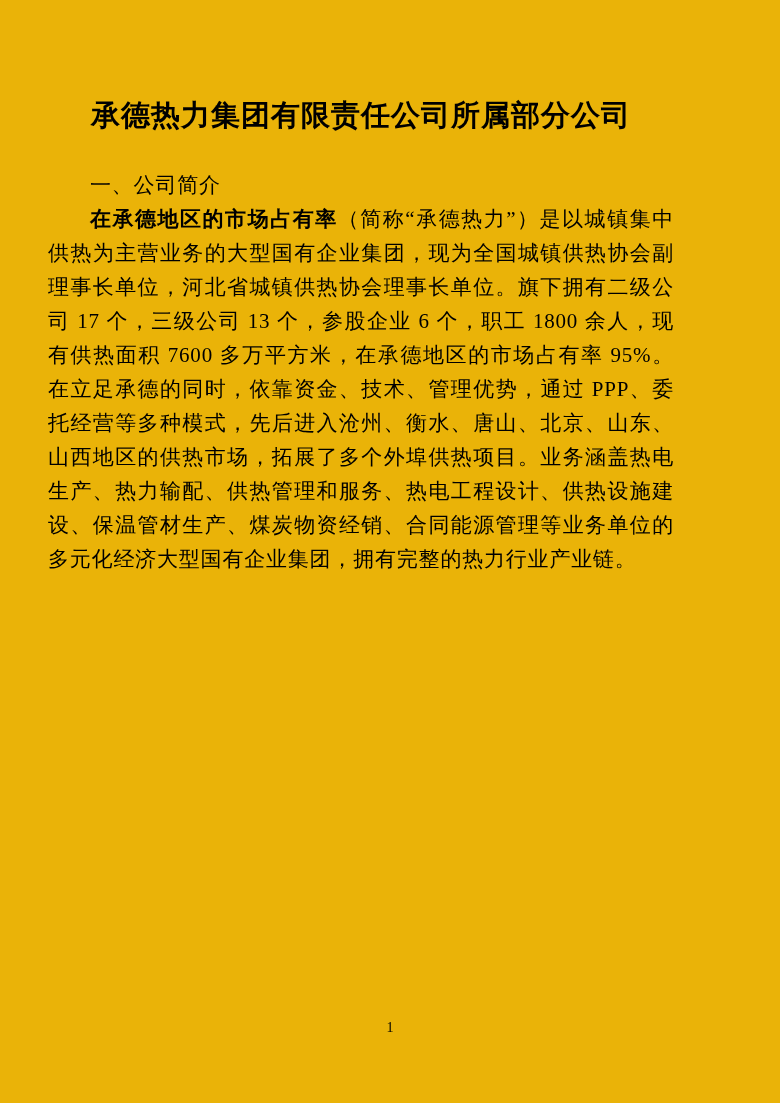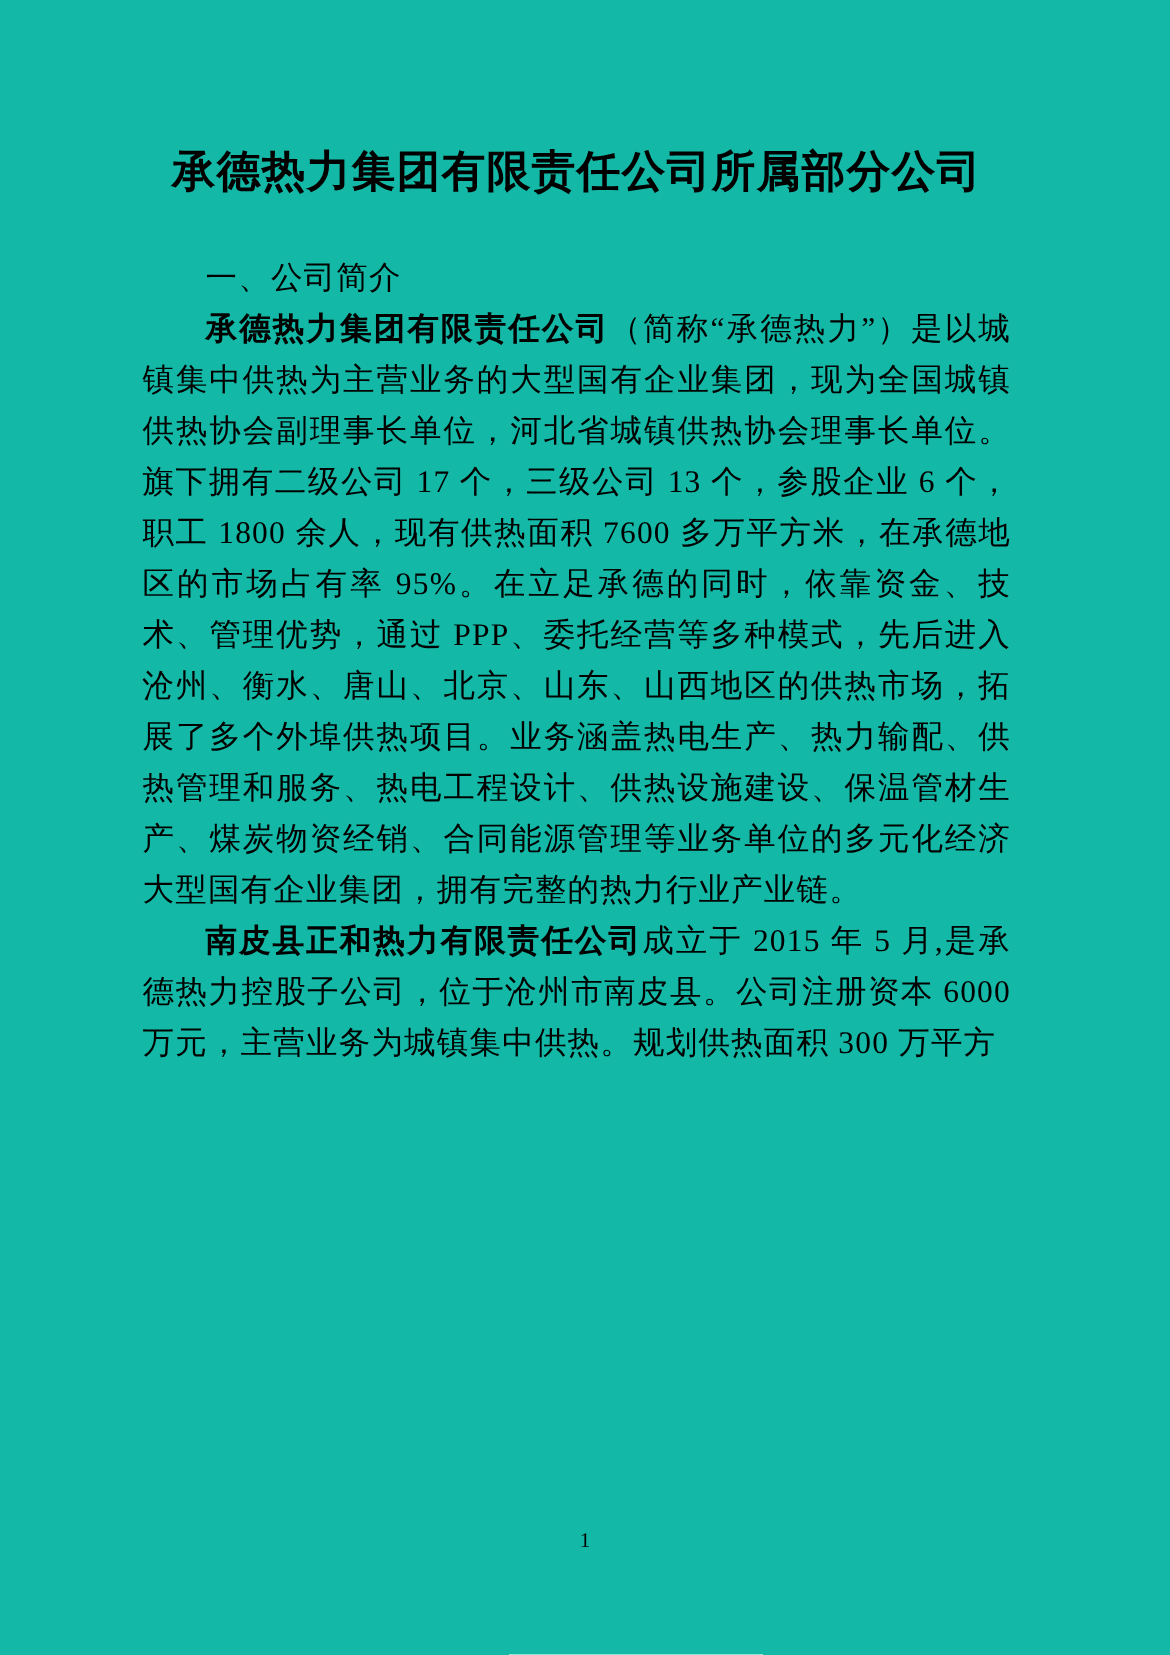--- a/index.html
+++ b/index.html
@@ -4,23 +4,23 @@
 <style>
   html, body {
     margin: 0;
     padding: 0;
     background: #ffffff;
   }
   .page {
     position: relative;
     width: 780px;
     height: 1103px;
-    background: #14b8a6;
+    background: #eab308;
     box-sizing: border-box;
-    padding: 92px 106px 0 95px;
+    padding: 92px 106px 0 48px;
     color: #000000;
     font-family: "Liberation Serif", "DejaVu Serif", serif;
     overflow: hidden;
   }
   .doc-title {
     text-align: center;
     font-weight: bold;
     font-size: 29px;
     line-height: 46px;
     letter-spacing: 1px;
@@ -60,25 +60,24 @@
 <div class="page">
 
   <header class="doc-title">
     <div>承德热力集团有限责任公司所属部分公司</div>
   </header>
 
   <main class="doc-body">
 
     <div class="section-heading">一、公司简介</div>
 
-    <p class="para"><strong class="lead">承德热力集团有限责任公司</strong><span>（简称“承德热力”）是以城镇集中供热为主营业务的大型国有企业集团，现为全国城镇供热协会副理事长单位，河北省城镇供热协会理事长单位。旗下拥有二级公司 17 个，三级公司 13 个，参股企业 6 个，职工 1800 余人，现有供热面积 7600 多万平方米，在承德地区的市场占有率 95%。在立足承德的同时，依靠资金、技术、管理优势，通过 PPP、委托经营等多种模式，先后进入沧州、衡水、唐山、北京、山东、山西地区的供热市场，拓展了多个外埠供热项目。业务涵盖热电生产、热力输配、供热管理和服务、热电工程设计、供热设施建设、保温管材生产、煤炭物资经销、合同能源管理等业务单位的多元化经济大型国有企业集团，拥有完整的热力行业产业链。</span></p>
+    <p class="para"><strong class="lead">在承德地区的市场占有率</strong><span>（简称“承德热力”）是以城镇集中供热为主营业务的大型国有企业集团，现为全国城镇供热协会副理事长单位，河北省城镇供热协会理事长单位。旗下拥有二级公司 17 个，三级公司 13 个，参股企业 6 个，职工 1800 余人，现有供热面积 7600 多万平方米，在承德地区的市场占有率 95%。在立足承德的同时，依靠资金、技术、管理优势，通过 PPP、委托经营等多种模式，先后进入沧州、衡水、唐山、北京、山东、山西地区的供热市场，拓展了多个外埠供热项目。业务涵盖热电生产、热力输配、供热管理和服务、热电工程设计、供热设施建设、保温管材生产、煤炭物资经销、合同能源管理等业务单位的多元化经济大型国有企业集团，拥有完整的热力行业产业链。</span></p>
 
 
 
-    <p class="para"><strong class="lead">南皮县正和热力有限责任公司</strong><span>成立于 2015 年 5 月,是承德热力控股子公司，位于沧州市南皮县。公司注册资本 6000 万元，主营业务为城镇集中供热。规划供热面积 300 万平方</span></p>
 
   </main>
 
   <footer class="page-footer">
     <span>1</span>
   </footer>
 
 </div>
 
 </body></html>

